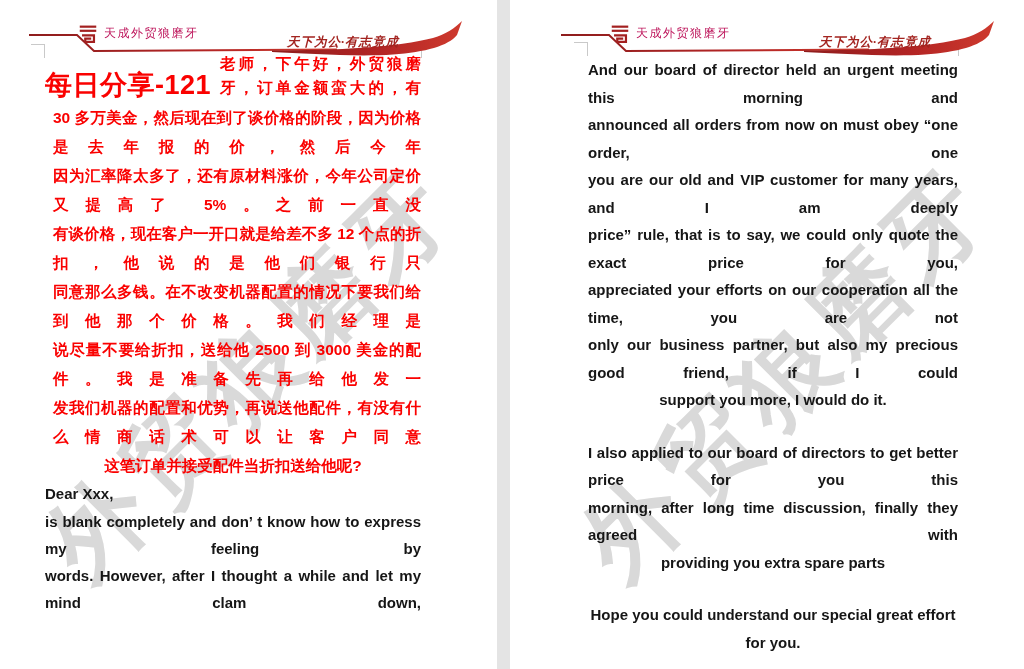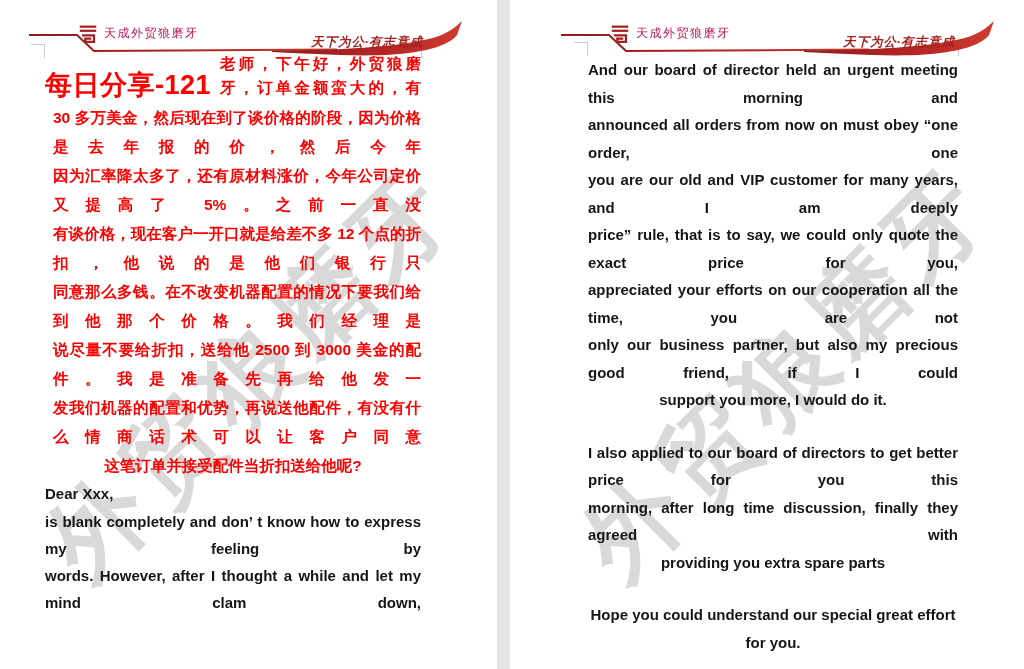--- a/index.html
+++ b/index.html
@@ -17,21 +17,21 @@
   .page2 .wm{left:54%;top:56%;transform:translate(-50%,-50%) rotate(-45deg);}
 
   
   .hdr{position:absolute;top:18px;height:48px;width:447px;z-index:2;}
   .page1 .hdr{left:27px;}
   .page2 .hdr{left:49px;}
   .hdr svg.ribbon{position:absolute;left:0;top:0;width:447px;height:48px;}
   .seal{position:absolute;left:50px;top:5px;width:22px;height:22px;}
   .brand{position:absolute;left:77px;top:7px;font-family:"Liberation Serif",serif;
          font-weight:400;font-size:12px;color:#be185d;letter-spacing:1.5px;}
-  .slogan{position:absolute;left:236px;top:16px;width:160px;text-align:right;
+  .slogan{position:absolute;left:236px;top:16px;width:160px;text-align:center;
           font-family:"Liberation Serif",serif;font-weight:700;font-style:italic;
           font-size:12.5px;color:#a32420;letter-spacing:1px;}
 
   
   .cm{position:absolute;width:13px;height:13px;z-index:1;}
   .cm.tl{border-top:1px solid #c9c9c9;border-right:1px solid #c9c9c9;}
   .cm.tr{border-top:1px solid #c9c9c9;border-left:1px solid #c9c9c9;}
   .page1 .cm.tl{left:31px;top:44px;}
   .page1 .cm.tr{left:421px;top:44px;}
   .page2 .cm.tl{left:64px;top:42px;}

